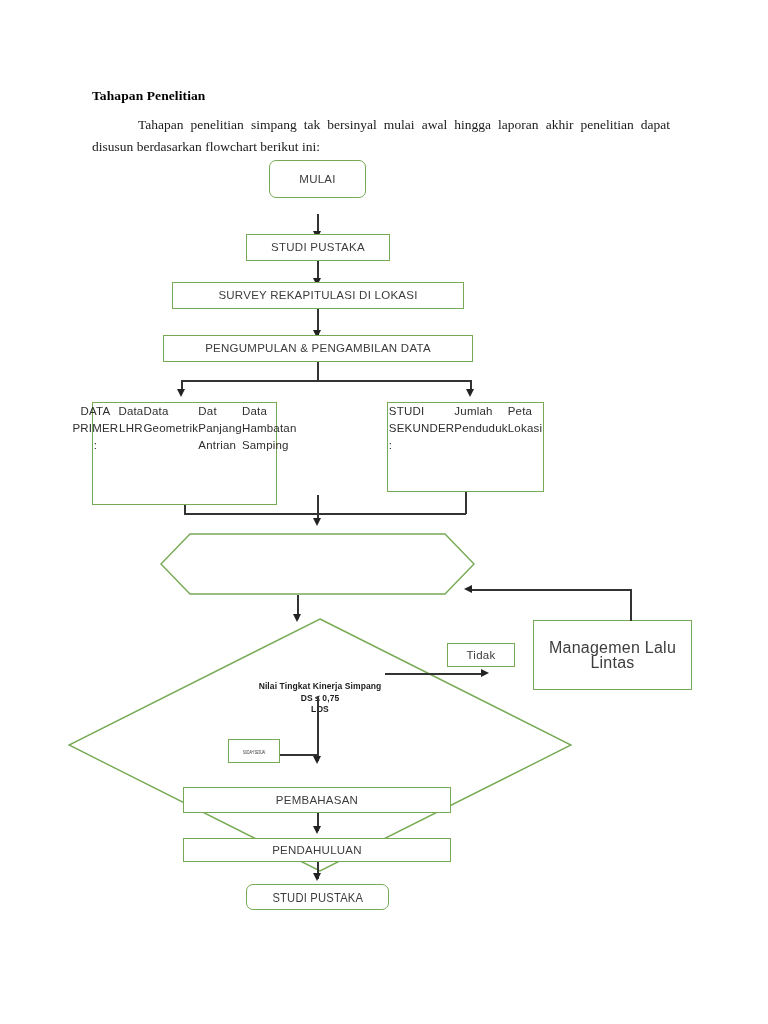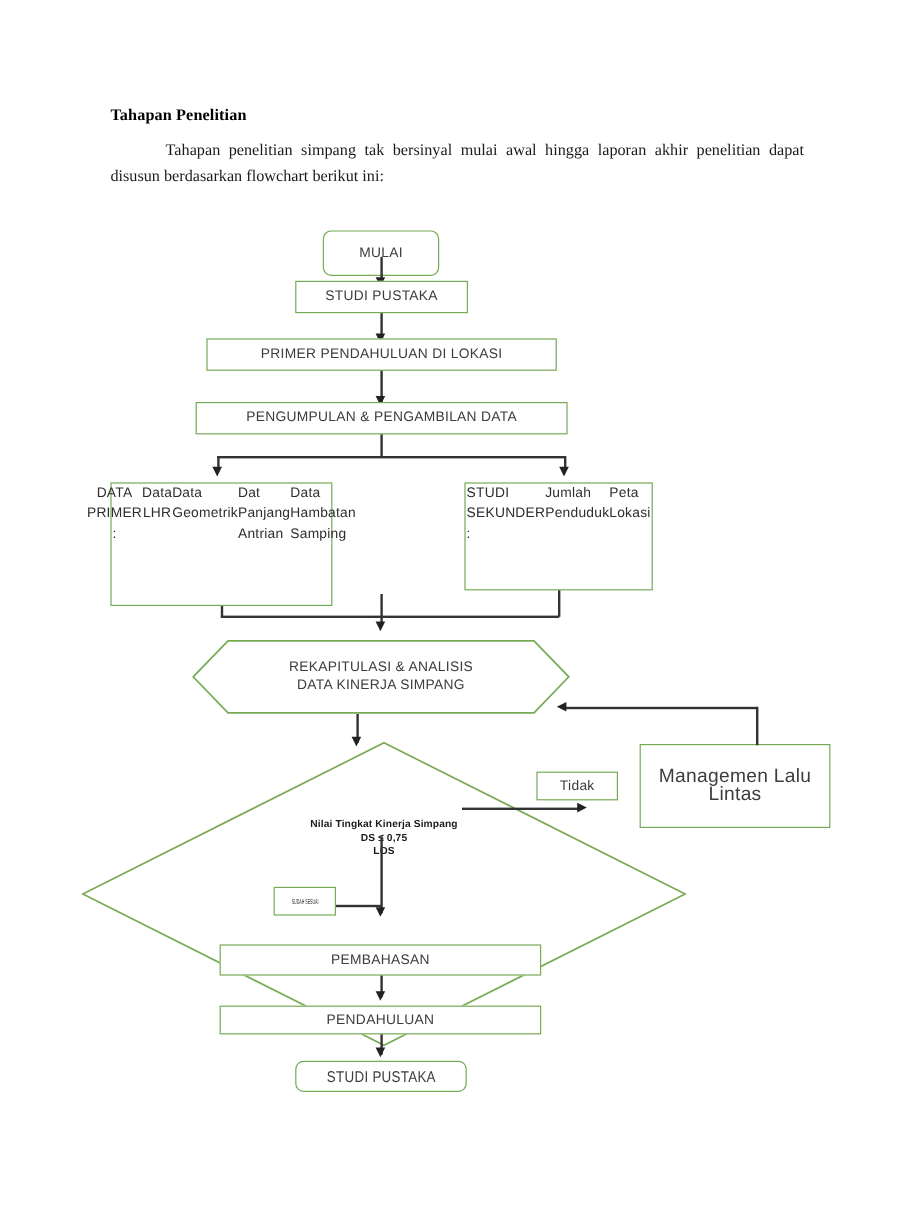--- a/index.html
+++ b/index.html
@@ -153,34 +153,34 @@
 
   .condensed { display: inline-block; transform: scaleX(0.86); transform-origin: center; }
 </style>
 </head>
 <body>
 
 <div class="doc-heading">Tahapan Penelitian</div>
 
 <div class="doc-para"><span class="indent"></span><span>Tahapan penelitian simpang tak bersinyal mulai awal hingga laporan akhir penelitian dapat disusun berdasarkan flowchart berikut ini:</span></div>
 
-<div class="node rounded" style="left:269px; top:192px; width:97px; height:38px;">
+<div class="node rounded" style="left:269px; top:160px; width:97px; height:38px;">
   <span>MULAI</span>
 </div>
 <div class="line v" style="left:317px; top:214px; height:20px;"></div>
 <div class="arrow-down" style="left:313px; top:231px;"></div>
 
 <div class="node" style="left:246px; top:234px; width:144px; height:27px;">
   <span>STUDI PUSTAKA</span>
 </div>
 <div class="line v" style="left:317px; top:261px; height:22px;"></div>
 <div class="arrow-down" style="left:313px; top:278px;"></div>
 
 <div class="node" style="left:172px; top:282px; width:292px; height:27px;">
-  <span>PRIMER PENDAHULUAN DI LOKASI</span>
+  <span>SURVEY REKAPITULASI DI LOKASI</span>
 </div>
 <div class="line v" style="left:317px; top:309px; height:27px;"></div>
 <div class="arrow-down" style="left:313px; top:330px;"></div>
 
 <div class="node" style="left:163px; top:335px; width:310px; height:27px;">
   <span>PENGUMPULAN &amp; PENGAMBILAN DATA</span>
 </div>
 
 <div class="line v" style="left:317px; top:362px; height:19px;"></div>
 <div class="line h" style="left:181px; top:380px; width:290px;"></div>
@@ -206,22 +206,20 @@
 <div class="line v" style="left:184px; top:505px; height:9px;"></div>
 <div class="line v" style="left:465px; top:492px; height:22px;"></div>
 <div class="line h" style="left:184px; top:513px; width:282px;"></div>
 <div class="line v" style="left:317px; top:495px; height:26px;"></div>
 <div class="arrow-down" style="left:313px; top:518px;"></div>
 
 <div class="hex-wrap" style="left:160px; top:533px; width:315px; height:62px;">
   <svg width="315" height="62" viewBox="0 0 315 62">
     <polygon points="30,1 285,1 314,31 285,61 30,61 1,31" fill="#ffffff" stroke="#77aa55" stroke-width="1.4"></polygon>
   </svg>
-  <div class="hex-label" style="top:16px;">REKAPITULASI &amp; ANALISIS
-DATA KINERJA SIMPANG</div>
 </div>
 
 <div class="line v" style="left:297px; top:595px; height:24px;"></div>
 <div class="arrow-down" style="left:293px; top:614px;"></div>
 
 <div class="diamond-wrap" style="left:68px; top:618px; width:504px; height:255px;">
   <svg width="504" height="255" viewBox="0 0 504 255">
     <polygon points="252,1 503,127 252,253 1,127" fill="none" stroke="#77aa55" stroke-width="1.4"></polygon>
   </svg>
   <div class="diamond-label" style="left:122px; top:63px; width:260px;">Nilai Tingkat Kinerja Simpang

